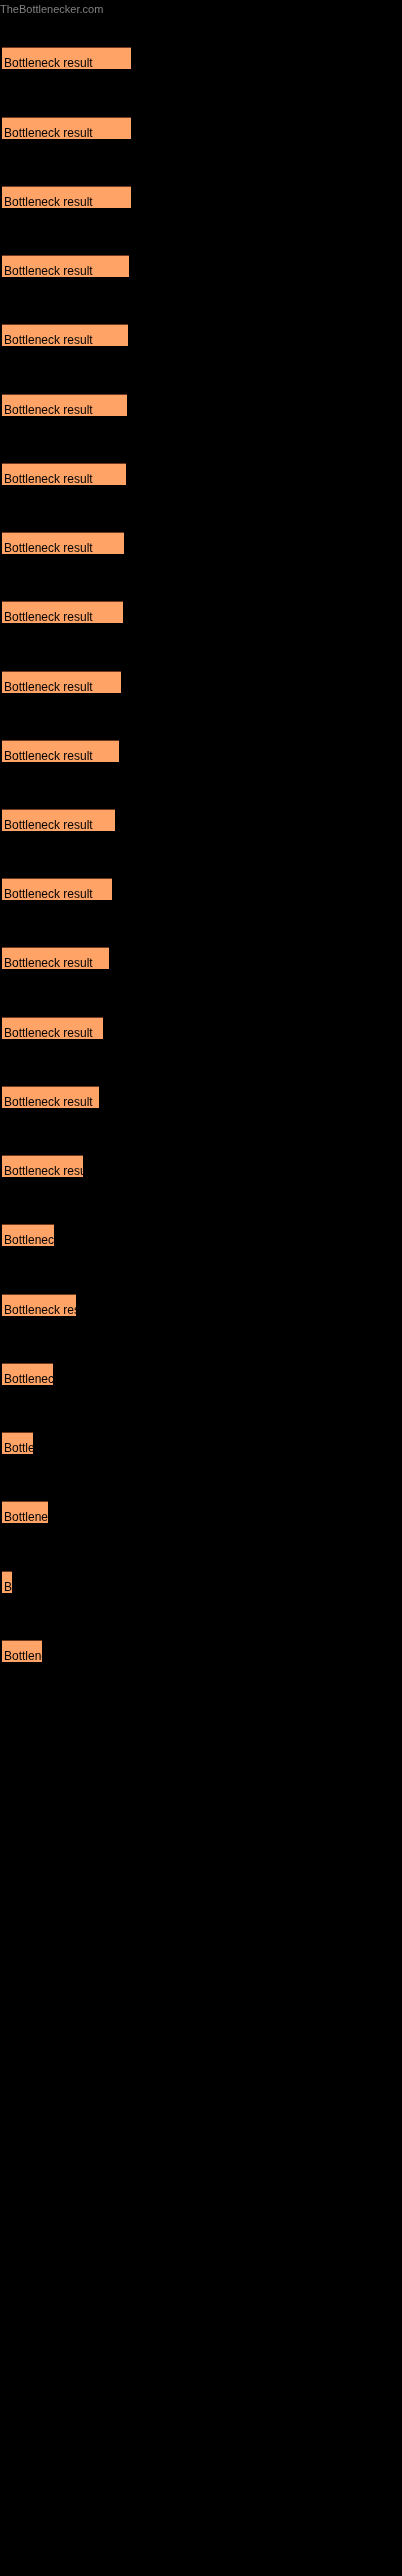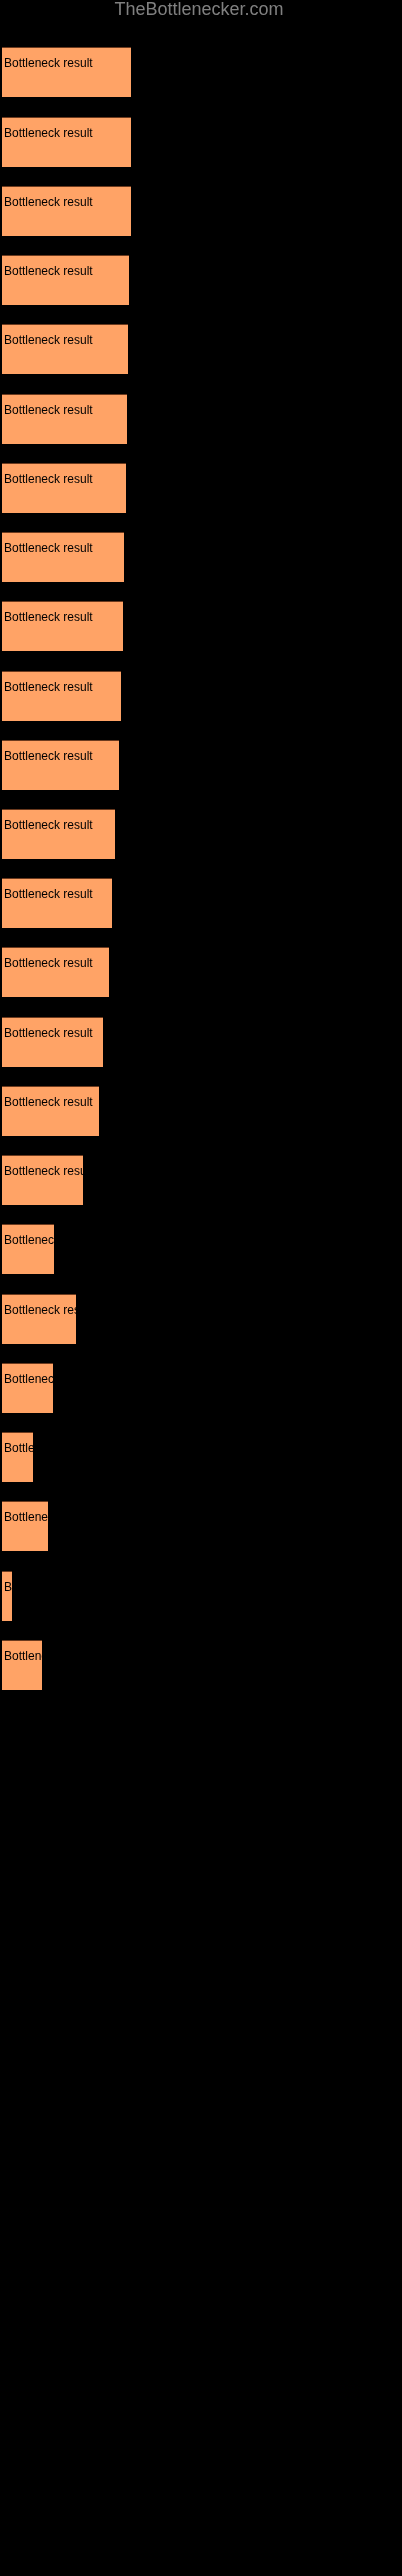--- a/index.html
+++ b/index.html
@@ -13,23 +13,23 @@
     position: relative;
     font-family: "Liberation Sans", sans-serif;
     overflow: hidden;
   }
 
   .site-title {
     position: absolute;
     top: 0px;
     left: 0px;
     width: 398px;
-    text-align: center;
+    text-align: left;
     color: #808080;
-    font-size: 18px;
+    font-size: 11px;
     line-height: 19.3px;
     letter-spacing: 0px;
     white-space: nowrap;
     font-family: "Liberation Sans", sans-serif;
   }
 
   .chart {
     position: absolute;
     top: 0;
     left: 0;
@@ -40,21 +40,21 @@
   .bar-row {
     position: absolute;
     left: 0px;
     height: 35px;
   }
 
   .bar {
     position: absolute;
     left: 1.6px;
     top: 0px;
-    height: 50px;
+    height: 22px;
     background: #ffa366;
     border-top: 0.8px solid #6b3a1e;
     box-sizing: border-box;
     overflow: hidden;
     white-space: nowrap;
   }
 
   .bar-label {
     position: absolute;
     left: 2.4px;

